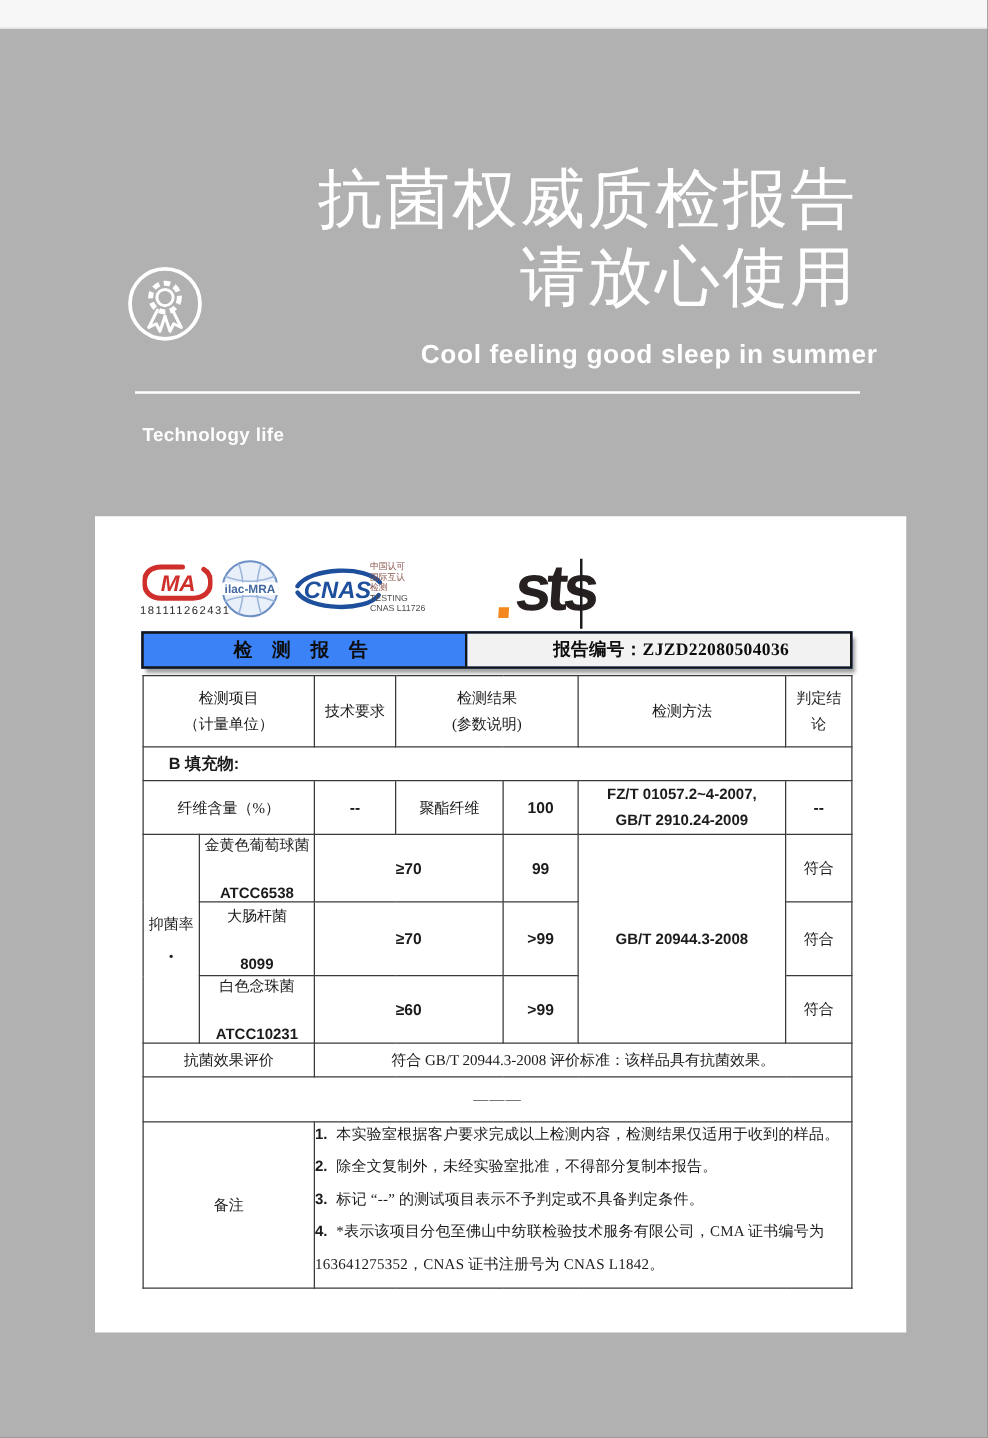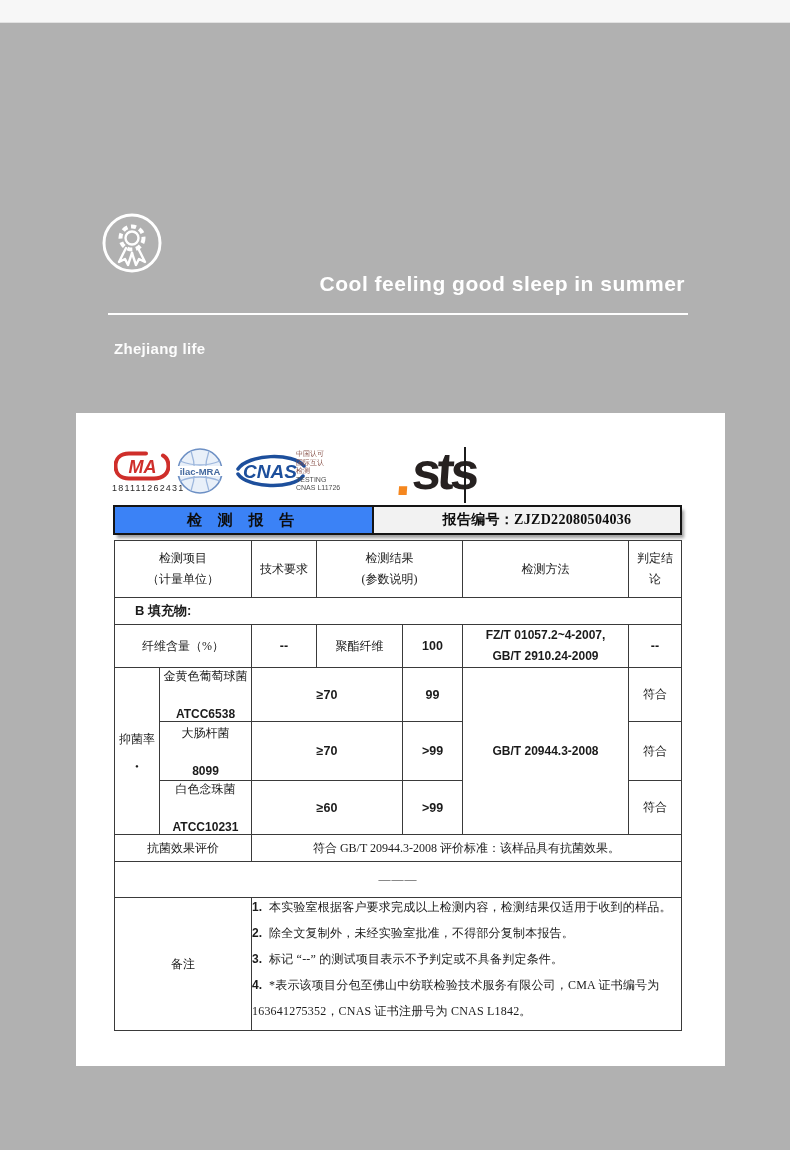--- a/index.html
+++ b/index.html
@@ -9,21 +9,21 @@
     font-family:"Liberation Sans","DejaVu Sans",sans-serif;
   }
   .top-strip{position:absolute;left:0;top:0;width:790px;height:22px;background:#f7f7f7;border-bottom:1px solid #e2e2e2;}
   
   .hero-title{
     position:absolute;top:130px;right:104px;text-align:right;color:#fff;
     font-family:"Liberation Serif","DejaVu Serif",serif;
     font-size:52px;line-height:62px;letter-spacing:2px;font-weight:400;white-space:nowrap;
   }
   .hero-subtitle{
-    position:absolute;top:272px;right:105px;color:#fff;
+    position:absolute;top:272px;right:88px;color:#fff;
     font-size:21px;font-weight:bold;letter-spacing:.5px;white-space:nowrap;
   }
   .hero-divider{position:absolute;left:108px;top:313px;width:580px;height:2px;background:#fefefe;}
   .brand-text{position:absolute;left:114px;top:340px;color:#fdfdfd;font-size:15px;font-weight:bold;letter-spacing:.3px;}
   .medal{position:absolute;left:100px;top:212px;}
   
   .card{position:absolute;left:76px;top:413px;width:649px;height:653px;background:#ffffff;}
   .letterhead{position:absolute;left:36px;top:30px;width:580px;height:64px;}
   .lh-abs{position:absolute;}
   .cma-number{position:absolute;left:0;top:40px;font-size:9px;color:#2b2b2b;letter-spacing:1.2px;white-space:nowrap;}
@@ -80,23 +80,27 @@
 
   <svg class="medal" width="64" height="64" viewBox="0 0 64 64">
     <g fill="none" stroke="#ffffff">
       <circle cx="32" cy="31" r="28" stroke-width="3"></circle>
       <circle cx="32" cy="26" r="11.5" stroke-width="4" stroke-dasharray="5.2 3.6"></circle>
       <circle cx="32" cy="26" r="6.5" stroke-width="2.4"></circle>
       <path d="M26 36 L19 50 L25 47 L28 53 L32 41" stroke-width="2.4" stroke-linejoin="round" stroke-linecap="round"></path>
       <path d="M38 36 L45 50 L39 47 L36 53 L32 41" stroke-width="2.4" stroke-linejoin="round" stroke-linecap="round"></path>
     </g>
   </svg>
+  <div class="hero-title">
+    <div>抗菌权威质检报告</div>
+    <div>请放心使用</div>
+  </div>
   <div class="hero-subtitle">Cool feeling good sleep in summer</div>
   <div class="hero-divider"></div>
-  <div class="brand-text">Zhejiang life</div>
+  <div class="brand-text">Technology life</div>
 
   <div class="card">
 
     <div class="letterhead">
 
       <svg class="lh-abs" style="left:2px;top:8px;" width="56" height="30" viewBox="0 0 112 60">
         <path d="M64 5 L30 5 C13 5 3 15 3 30 C3 45 13 55 30 55 L80 55 C98 55 109 45 109 30 C109 21 105 13 98 9" fill="none" stroke="#cf2e2a" stroke-width="8" stroke-linecap="round"></path>
         <text x="57" y="43" text-anchor="middle" font-family="Liberation Sans,sans-serif" font-size="36" font-weight="bold" font-style="italic" fill="#cf2e2a">MA</text>
       </svg>
       <div class="cma-number">181111262431</div>

